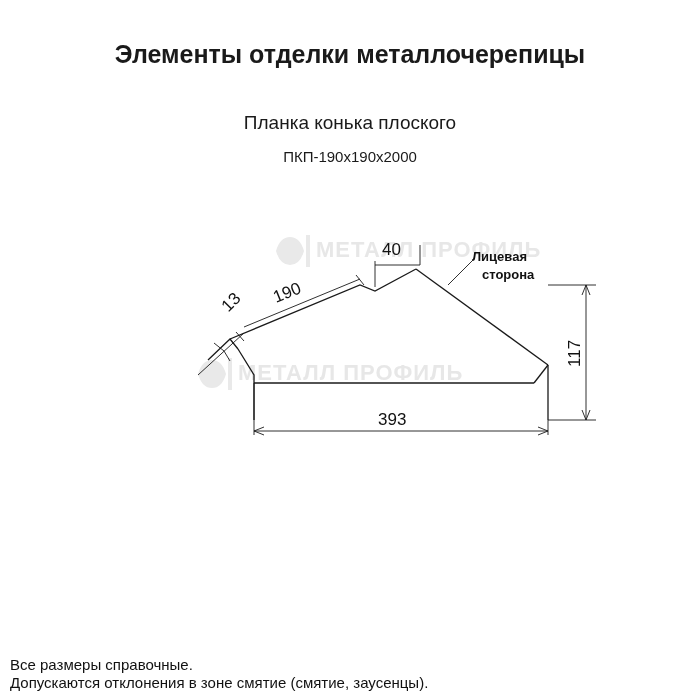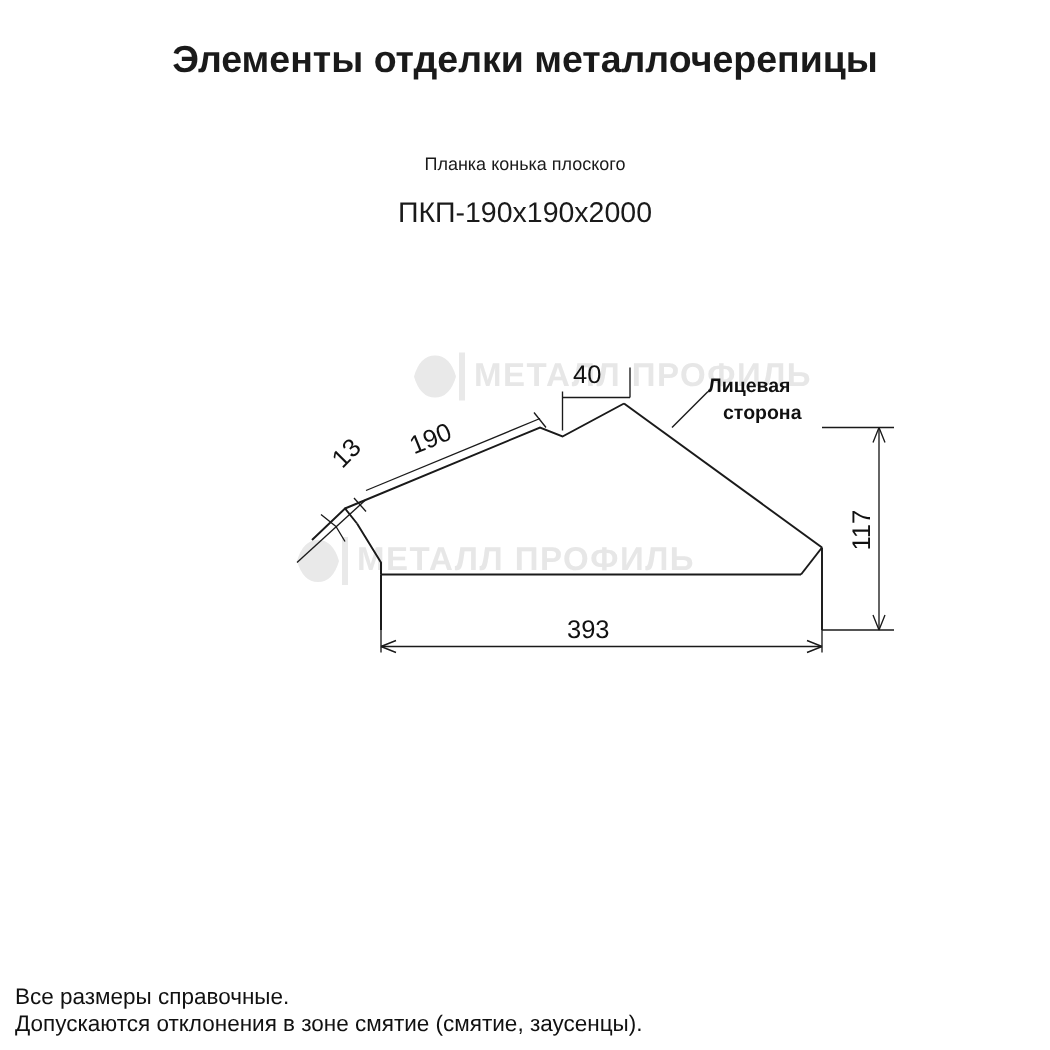--- a/index.html
+++ b/index.html
@@ -24,32 +24,32 @@
     position: absolute;
     top: 20px;
     left: 0;
     width: 700px;
     text-align: center;
   }
   .main-title {
     font-size: 25px;
     font-weight: bold;
     letter-spacing: 0px;
-    margin: 4px;
+    margin: 18px;
     line-height: 32px;
   }
   .subtitle {
-    font-size: 12px;
+    font-size: 19px;
     font-weight: normal;
     margin: 0;
     margin-top: 40px;
     line-height: 26px;
   }
   .code {
-    font-size: 19px;
+    font-size: 15px;
     font-weight: normal;
     margin: 0;
     margin-top: 8px;
     line-height: 26px;
   }
   .drawing {
     position: absolute;
     top: 175px;
     left: 0;
     width: 700px;

